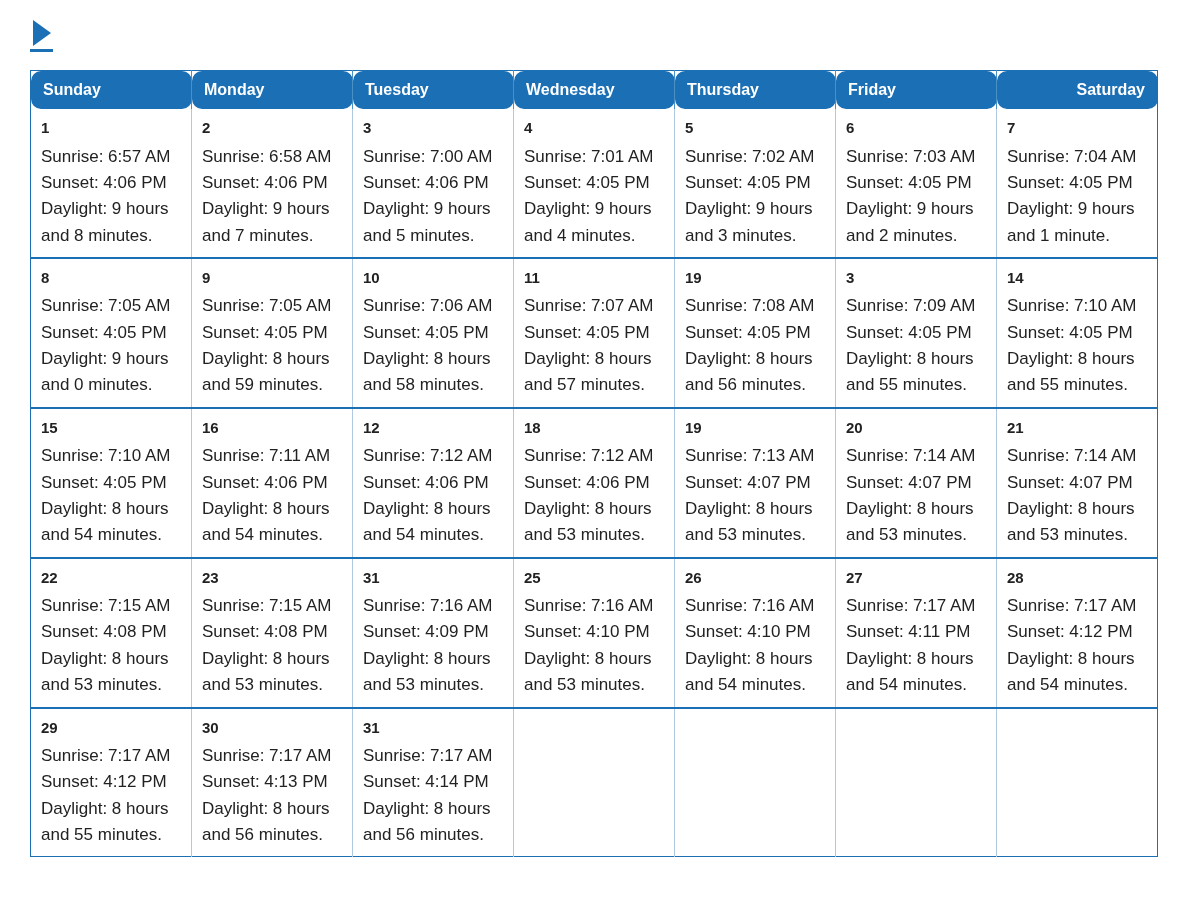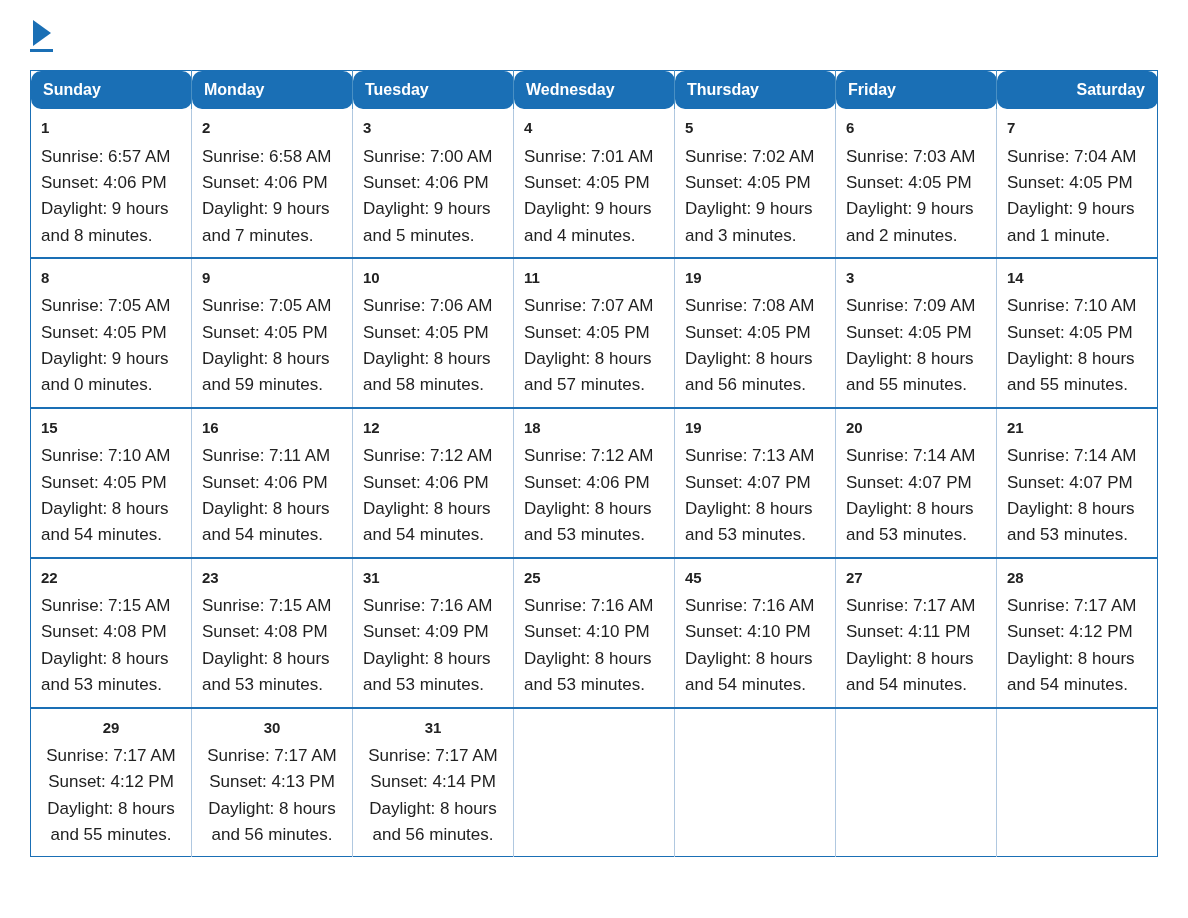--- a/index.html
+++ b/index.html
@@ -64,21 +64,20 @@
       border-bottom: 2px solid #1a6fb5;
       font-size: 13px;
       line-height: 1.5;
       width: calc(100% / 7);
     }
     .calendar tbody tr td:last-child {
       border-right: none;
     }
     .calendar tbody tr:last-child td {
       border-bottom: none;
-      text-align: center;
     }
     .day-num {
       font-size: 15px;
       font-weight: bold;
       display: block;
       margin-bottom: 4px;
     }
     .day-info {
       font-size: 17px;
       color: #222;
@@ -201,21 +200,21 @@
         </tr>
         <tr>
           <td><span class="day-num">22</span>
 <span class="day-info">Sunrise: 7:15 AM<br>Sunset: 4:08 PM<br>Daylight: 8 hours and 53 minutes.</span></td>
           <td><span class="day-num">23</span>
 <span class="day-info">Sunrise: 7:15 AM<br>Sunset: 4:08 PM<br>Daylight: 8 hours and 53 minutes.</span></td>
           <td><span class="day-num">31</span>
 <span class="day-info">Sunrise: 7:16 AM<br>Sunset: 4:09 PM<br>Daylight: 8 hours and 53 minutes.</span></td>
           <td><span class="day-num">25</span>
 <span class="day-info">Sunrise: 7:16 AM<br>Sunset: 4:10 PM<br>Daylight: 8 hours and 53 minutes.</span></td>
-          <td><span class="day-num">45</span>
+          <td><span class="day-num">26</span>
 <span class="day-info">Sunrise: 7:16 AM<br>Sunset: 4:10 PM<br>Daylight: 8 hours and 54 minutes.</span></td>
           <td><span class="day-num">27</span>
 <span class="day-info">Sunrise: 7:17 AM<br>Sunset: 4:11 PM<br>Daylight: 8 hours and 54 minutes.</span></td>
           <td><span class="day-num">28</span>
 <span class="day-info">Sunrise: 7:17 AM<br>Sunset: 4:12 PM<br>Daylight: 8 hours and 54 minutes.</span></td>
         </tr>
         <tr>
           <td><span class="day-num">29</span>
 <span class="day-info">Sunrise: 7:17 AM<br>Sunset: 4:12 PM<br>Daylight: 8 hours and 55 minutes.</span></td>
           <td><span class="day-num">30</span>

